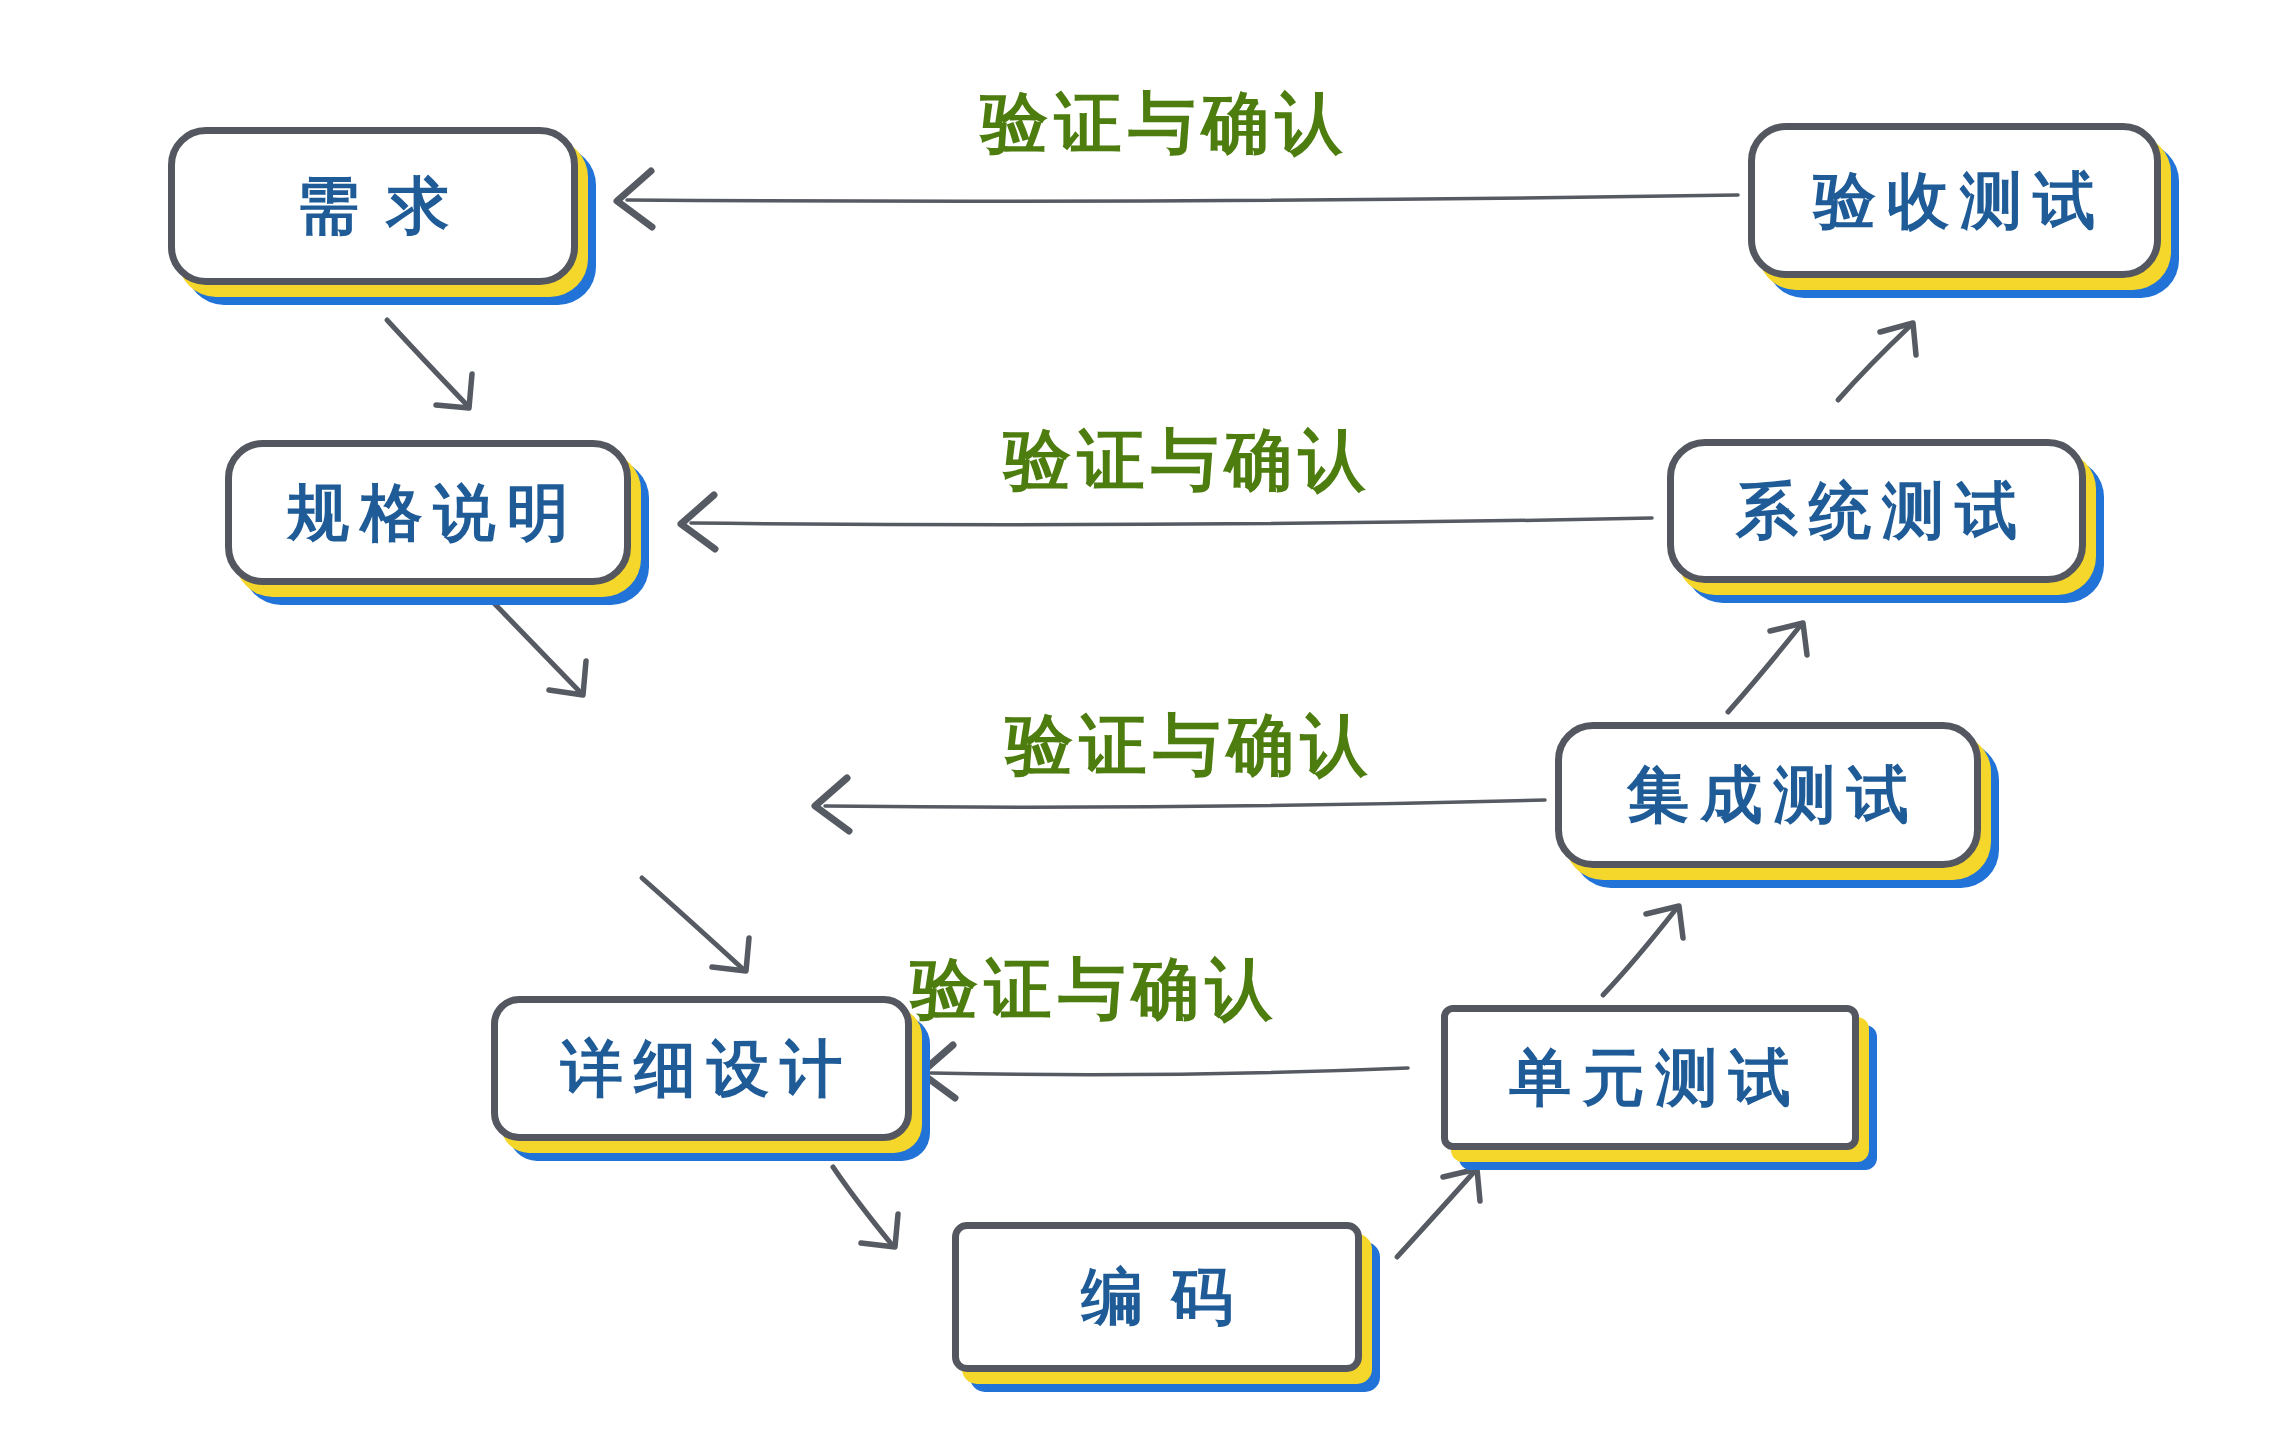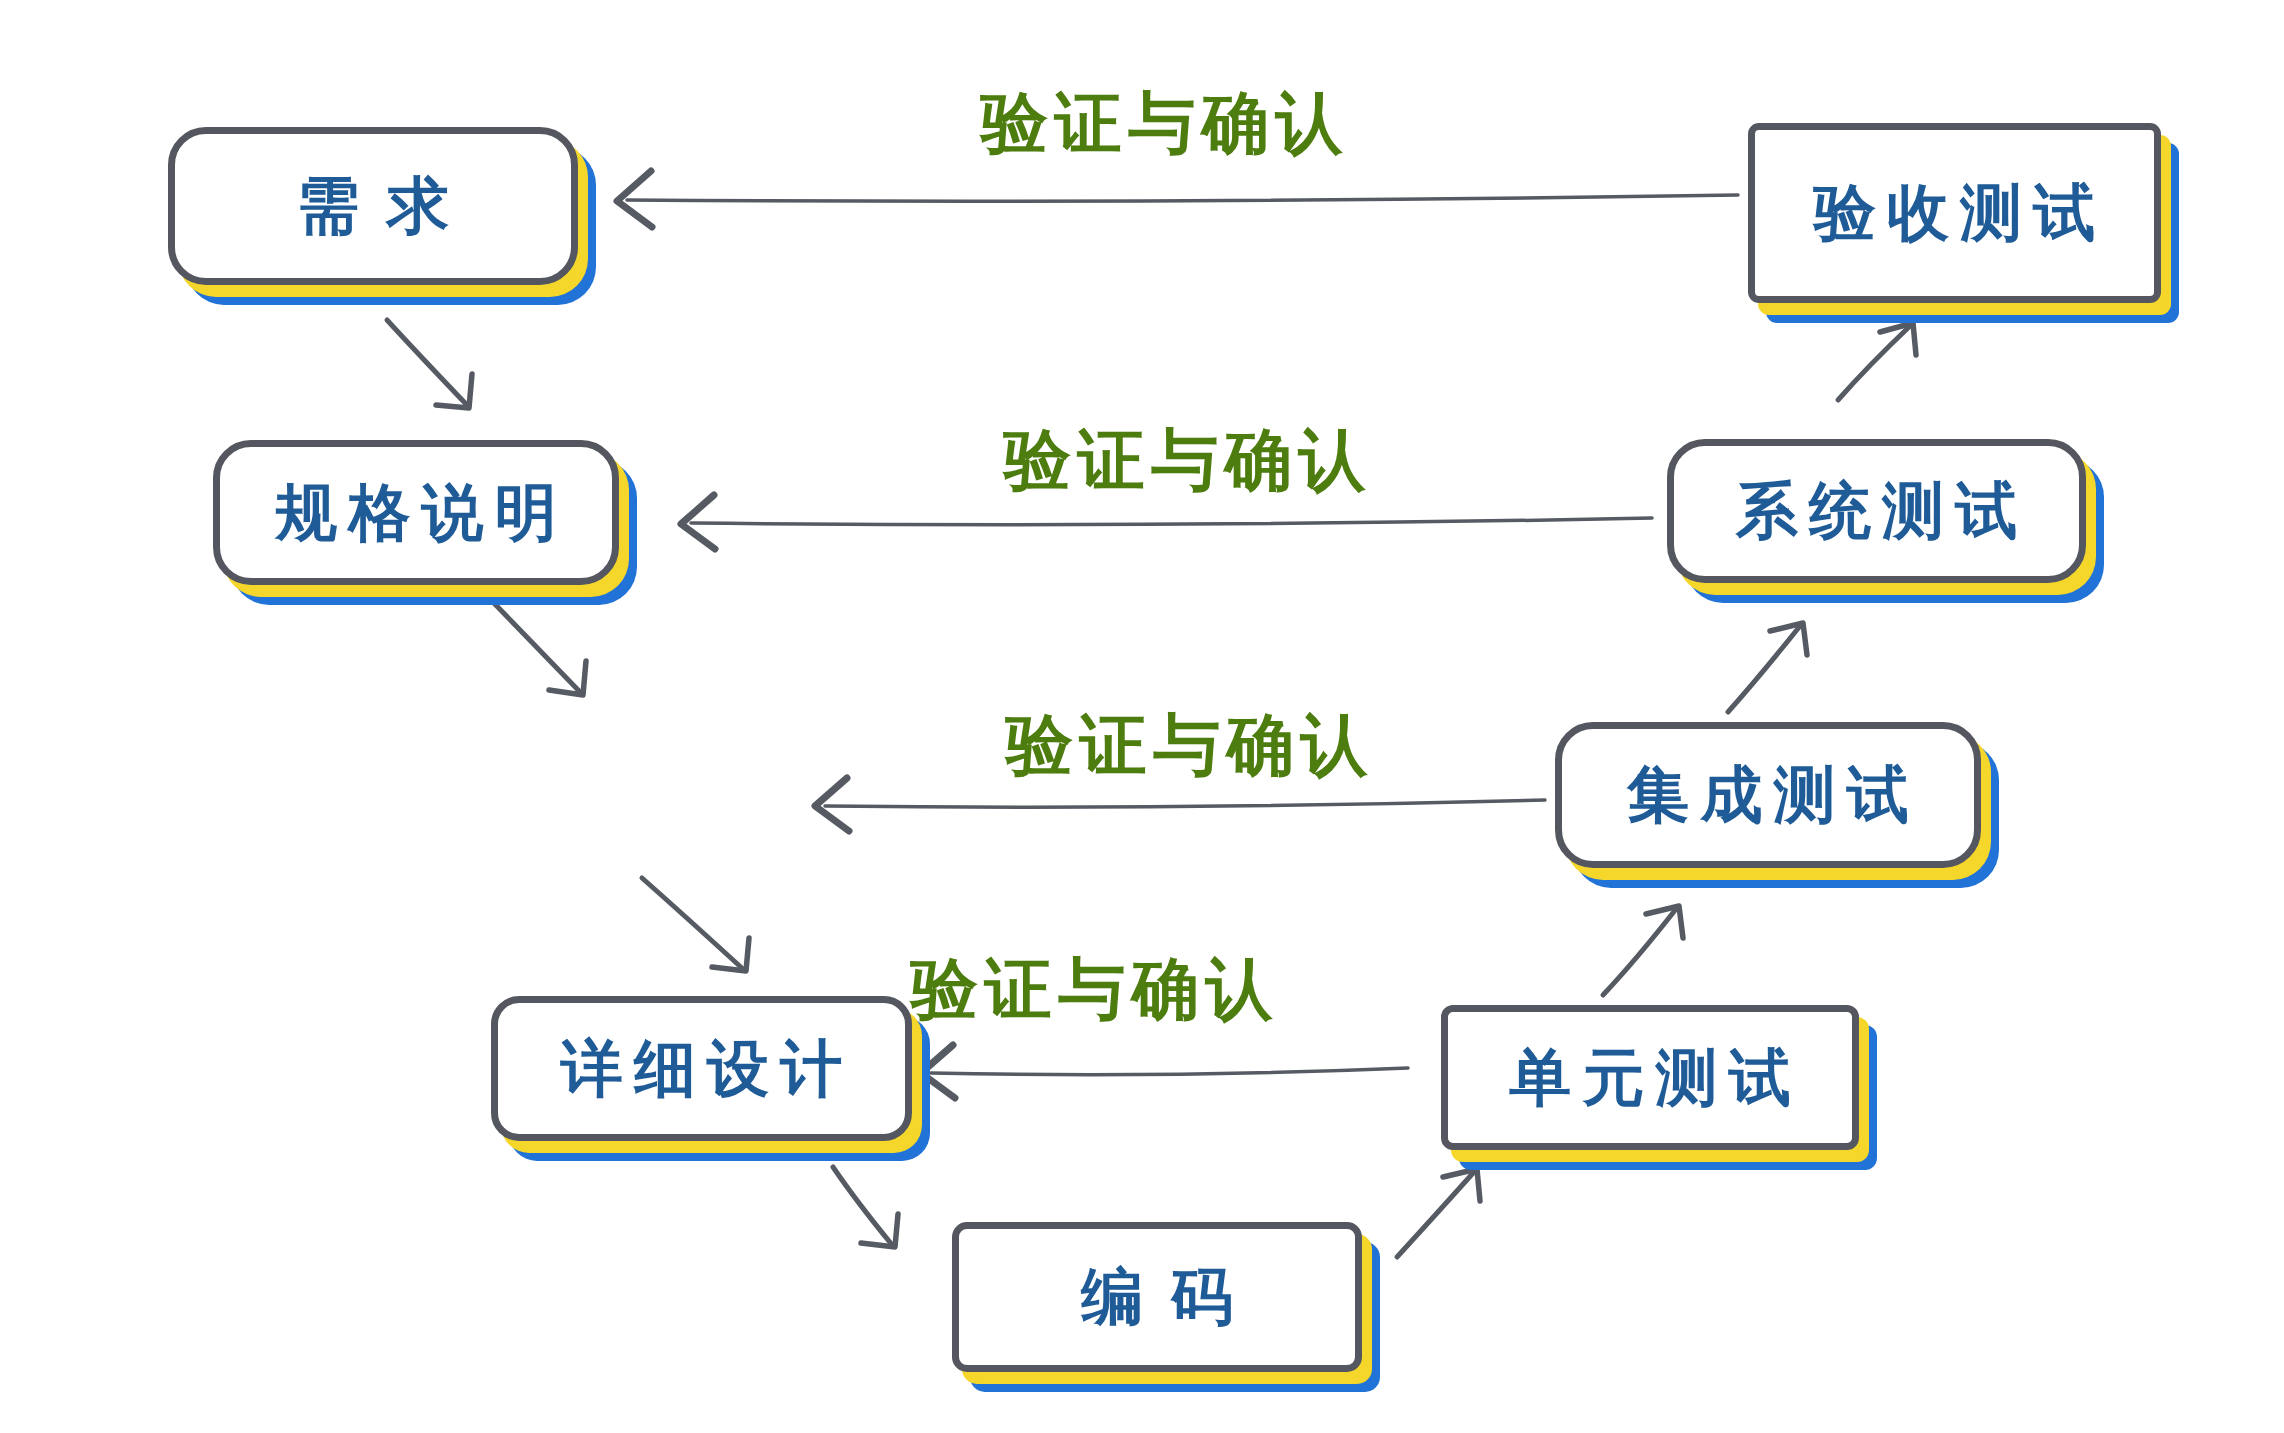--- a/index.html
+++ b/index.html
@@ -24,28 +24,28 @@
     color: #1e5b97;
     font-size: 62px;
     font-weight: 700;
     letter-spacing: 0.18em;
     text-indent: 0.18em;
     white-space: nowrap;
     z-index: 2;
   }
   .node.wide-spacing { letter-spacing: 0.45em; text-indent: 0.45em; }
   .n1 { left: 168px;  top: 127px;  width: 410px; height: 158px; }
-  .n2 { left: 213px;  top: 440px;  width: 406px; height: 145px; }
+  .n2 { left: 225px;  top: 440px;  width: 406px; height: 145px; }
   .n3 { left: 352px;  top: 725px;  width: 418px; height: 147px; }
   .n4 { left: 491px;  top: 996px;  width: 421px; height: 145px; border-radius: 28px; }
   .n5 { left: 952px;  top: 1222px; width: 410px; height: 150px; border-radius: 15px; }
   .n6 { left: 1441px; top: 1005px; width: 418px; height: 145px; border-radius: 12px; }
   .n7 { left: 1555px; top: 722px;  width: 426px; height: 146px; }
   .n8 { left: 1667px; top: 439px;  width: 419px; height: 144px; }
-  .n9 { left: 1748px; top: 123px;  width: 413px; height: 180px; border-radius: 11px; }
+  .n9 { left: 1748px; top: 123px;  width: 413px; height: 155px; }
   .vv-label {
     position: absolute;
     transform: translateX(-50%);
     color: #4d7c0f;
     font-size: 67px;
     font-weight: 700;
     letter-spacing: 0.1em;
     white-space: nowrap;
     z-index: 2;
   }

